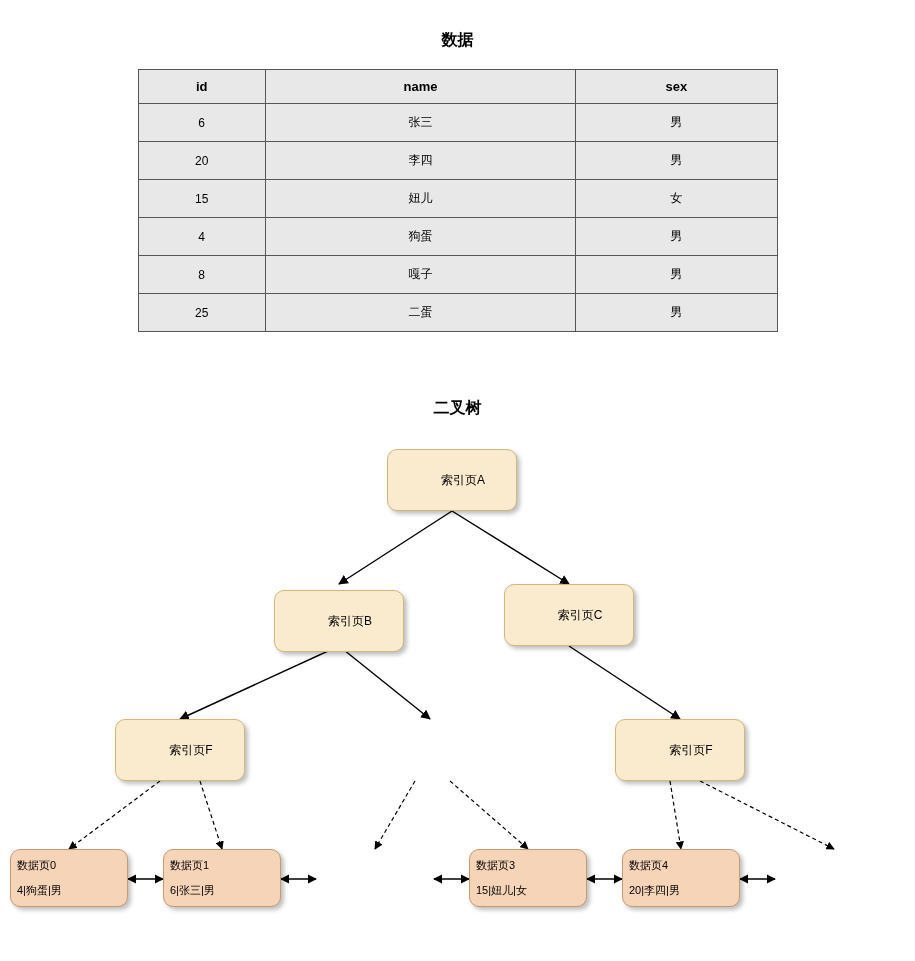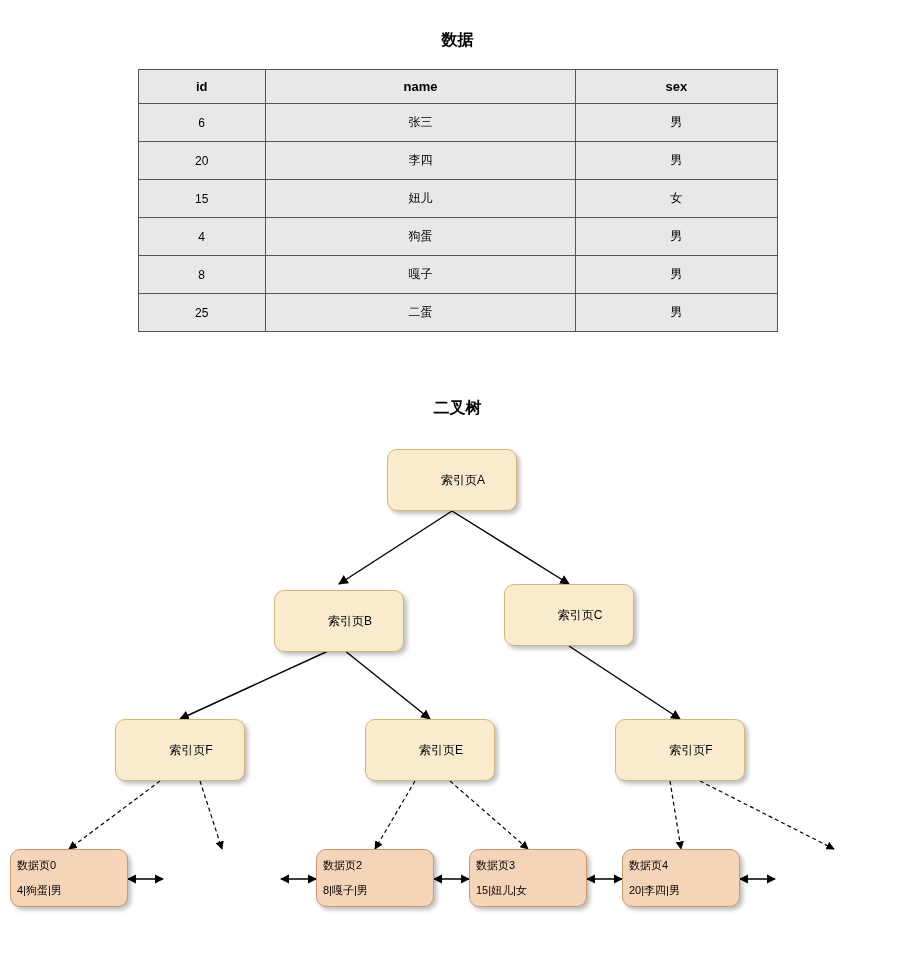--- a/index.html
+++ b/index.html
@@ -169,30 +169,29 @@
       <line x1="281" y1="430" x2="316" y2="430" stroke="#000" stroke-width="1.3" marker-start="url(#arr)" marker-end="url(#arr)"></line>
       <line x1="434" y1="430" x2="469" y2="430" stroke="#000" stroke-width="1.3" marker-start="url(#arr)" marker-end="url(#arr)"></line>
       <line x1="587" y1="430" x2="622" y2="430" stroke="#000" stroke-width="1.3" marker-start="url(#arr)" marker-end="url(#arr)"></line>
       <line x1="740" y1="430" x2="775" y2="430" stroke="#000" stroke-width="1.3" marker-start="url(#arr)" marker-end="url(#arr)"></line>
     </svg>
 
     <div class="node idx-node" style="left:387px; top:0px;">索引页A</div>
     <div class="node idx-node" style="left:274px; top:135px;margin-top:6px;">索引页B</div>
     <div class="node idx-node" style="left:504px; top:135px;">索引页C</div>
     <div class="node idx-node" style="left:115px; top:270px;">索引页F</div>
-    <div class="node idx-node" style="left:365px; top:270px;">索引页E</div>
     <div class="node idx-node" style="left:615px; top:270px;">索引页F</div>
 
     <div class="node data-node" style="left:10px;  top:400px;">
       <span>数据页0</span>
       <span>4|狗蛋|男</span>
     </div>
-    <div class="node data-node" style="left:316px; top:400px;">
-      <span>数据页2</span>
-      <span>8|嘎子|男</span>
+    <div class="node data-node" style="left:163px; top:400px;">
+      <span>数据页1</span>
+      <span>6|张三|男</span>
     </div>
     <div class="node data-node" style="left:469px; top:400px;">
       <span>数据页3</span>
       <span>15|妞儿|女</span>
     </div>
     <div class="node data-node" style="left:622px; top:400px;">
       <span>数据页4</span>
       <span>20|李四|男</span>
     </div>
 

